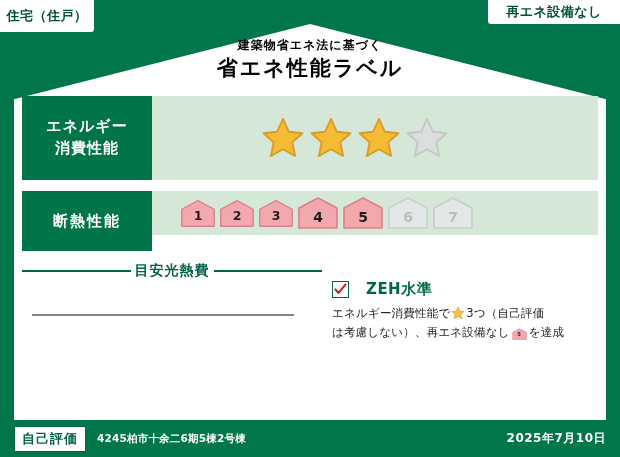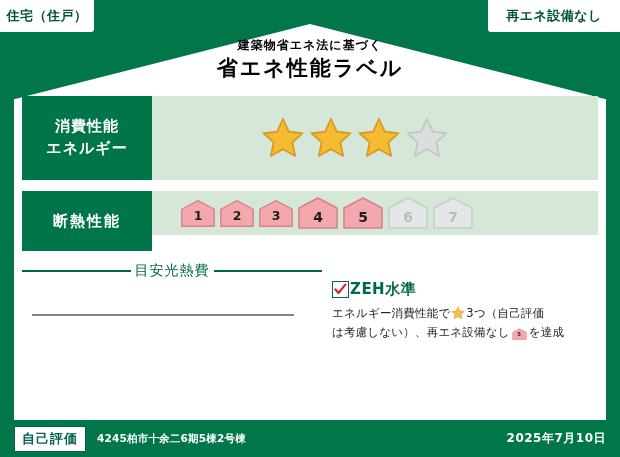--- a/index.html
+++ b/index.html
@@ -10,21 +10,21 @@
     overflow:hidden;position:relative;
   }
   
   .corner-tag{
     position:absolute;background:#ffffff;color:#00533a;
     font-weight:bold;font-size:13px;letter-spacing:.5px;
     display:flex;align-items:center;justify-content:center;
     box-sizing:border-box;
   }
   #tag-left{left:0;top:0;width:94px;height:32px;border-bottom-right-radius:3px;}
-  #tag-right{right:0;top:0;width:132px;height:32px;border-bottom-left-radius:3px;}
+  #tag-right{right:0;top:0;width:132px;height:24px;border-bottom-left-radius:3px;}
 
   
   .house{
     position:absolute;left:14px;top:24px;width:592px;height:396px;
     background:#ffffff;
     clip-path:polygon(0% 19%, 50% 0%, 100% 19%, 100% 100%, 0% 100%);
   }
   .house-inner{
     position:absolute;left:20px;top:24px;width:580px;height:388px;
     clip-path:polygon(0% 19.2%, 50% 0.6%, 100% 19.2%, 100% 100%, 0% 100%);
@@ -70,32 +70,32 @@
   .chip.on span{color:#1d1d1d;}
   .chip.off span{color:#b9bdbd;}
 
   
   .lower{display:flex;margin-top:4px;}
   .lower-left{width:300px;}
   .lower-right{flex:1;padding-left:10px;padding-top:18px;}
 
   .cost-head{
     display:flex;align-items:center;gap:4px;color:#00634a;
-    font-weight:normal;font-size:14px;letter-spacing:1px;
+    font-weight:bold;font-size:14px;letter-spacing:1px;
   }
   .cost-head .rule{flex:1;height:2px;background:#00634a;}
   .cost-value{
     text-align:center;font-size:21px;font-weight:bold;color:#14463a;
     margin-top:24px;letter-spacing:2px;
   }
   .cost-underline{
     width:262px;height:2px;background:#7f8785;margin-top:34px;margin-left:10px;
   }
 
-  .zeh-head{display:flex;align-items:center;gap:1px;}
+  .zeh-head{display:flex;align-items:center;gap:17px;}
   .check-box{
     width:17px;height:17px;border:1.6px solid #00684a;background:#fff;
     box-sizing:border-box;position:relative;flex:none;
   }
   .check-box svg{position:absolute;left:1px;top:1px;}
   .zeh-title{font-size:15px;font-weight:bold;color:#00684a;letter-spacing:.5px;}
   .zeh-desc{
     font-size:11.5px;color:#1d1d1d;line-height:1.65;margin-top:5px;letter-spacing:.2px;
   }
   .inline-star{vertical-align:-3px;margin:0 1px;}
@@ -130,22 +130,22 @@
 <div class="title-wrap">
   <div class="title-sub">建築物省エネ法に基づく</div>
   <div class="title-main">省エネ性能ラベル</div>
 </div>
 
 <div class="content">
 
   <div class="row" id="row-energy">
     <div class="row-label">
       <div>
+        <div>エネルギー</div>
         <div>消費性能</div>
-        <div>エネルギー</div>
       </div>
     </div>
     <div class="row-value" id="stars-container">
         <svg class="star" viewBox="0 0 24 24">
           <path d="M12 1.6 L15.2 8.6 L22.6 9.4 L17.1 14.4 L18.6 21.8 L12 18.1 L5.4 21.8 L6.9 14.4 L1.4 9.4 L8.8 8.6 Z" fill="#f5bb33" stroke="#d99b27" stroke-width="1" stroke-linejoin="round"></path>
         </svg>
         <svg class="star" viewBox="0 0 24 24">
           <path d="M12 1.6 L15.2 8.6 L22.6 9.4 L17.1 14.4 L18.6 21.8 L12 18.1 L5.4 21.8 L6.9 14.4 L1.4 9.4 L8.8 8.6 Z" fill="#f5bb33" stroke="#d99b27" stroke-width="1" stroke-linejoin="round"></path>
         </svg>
         <svg class="star" viewBox="0 0 24 24">

